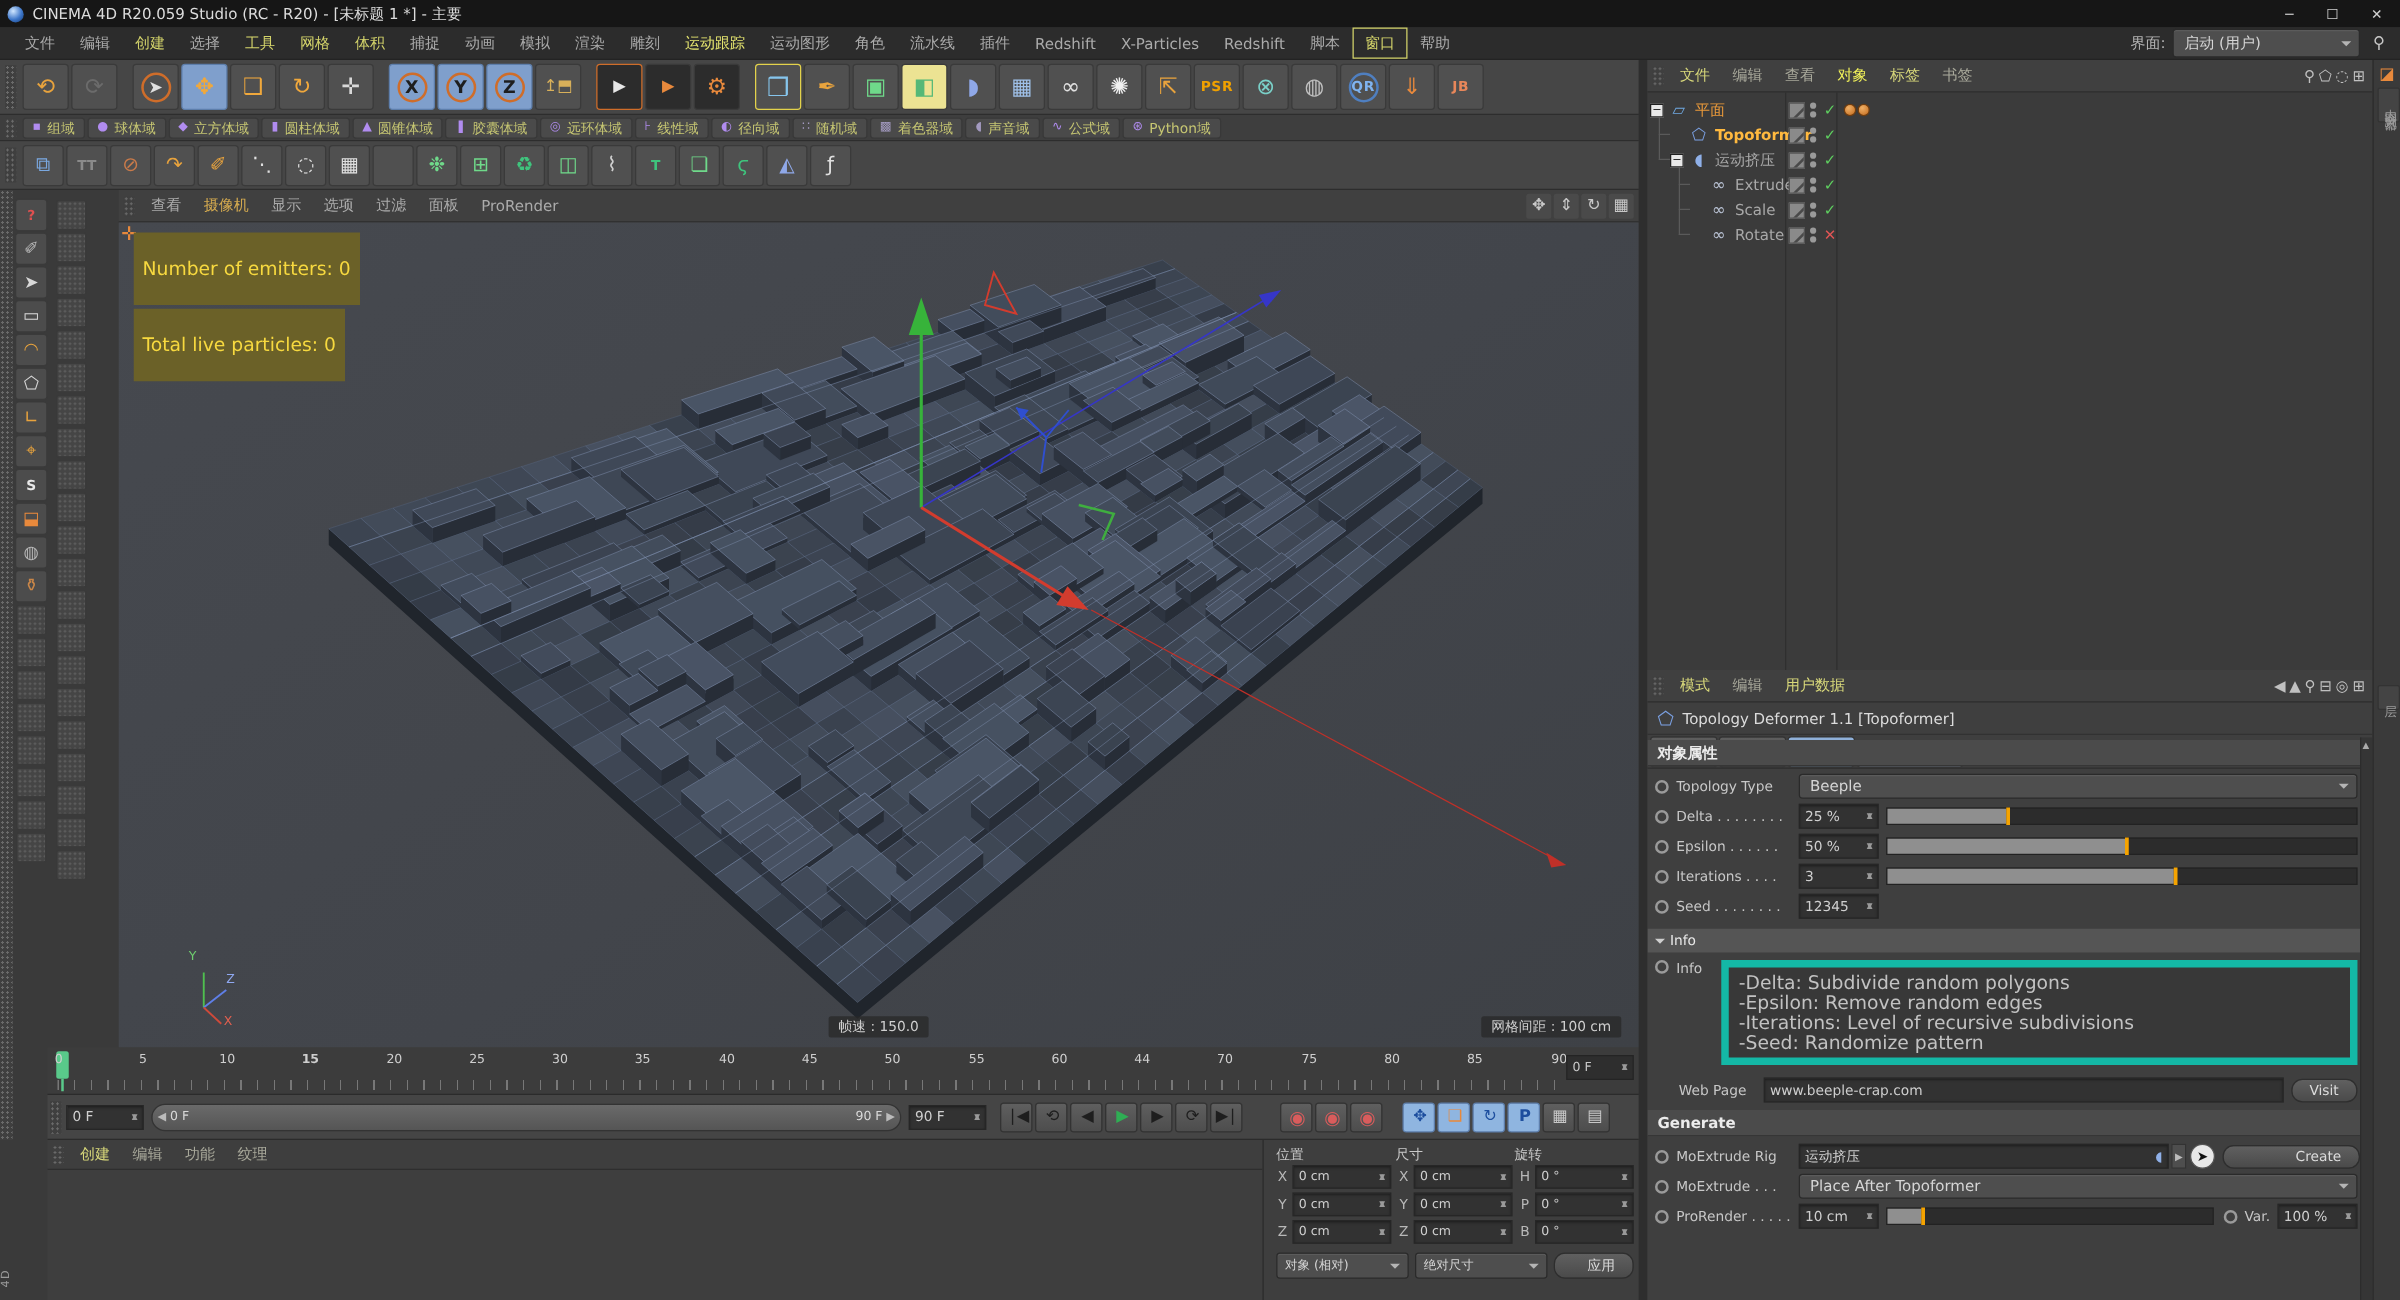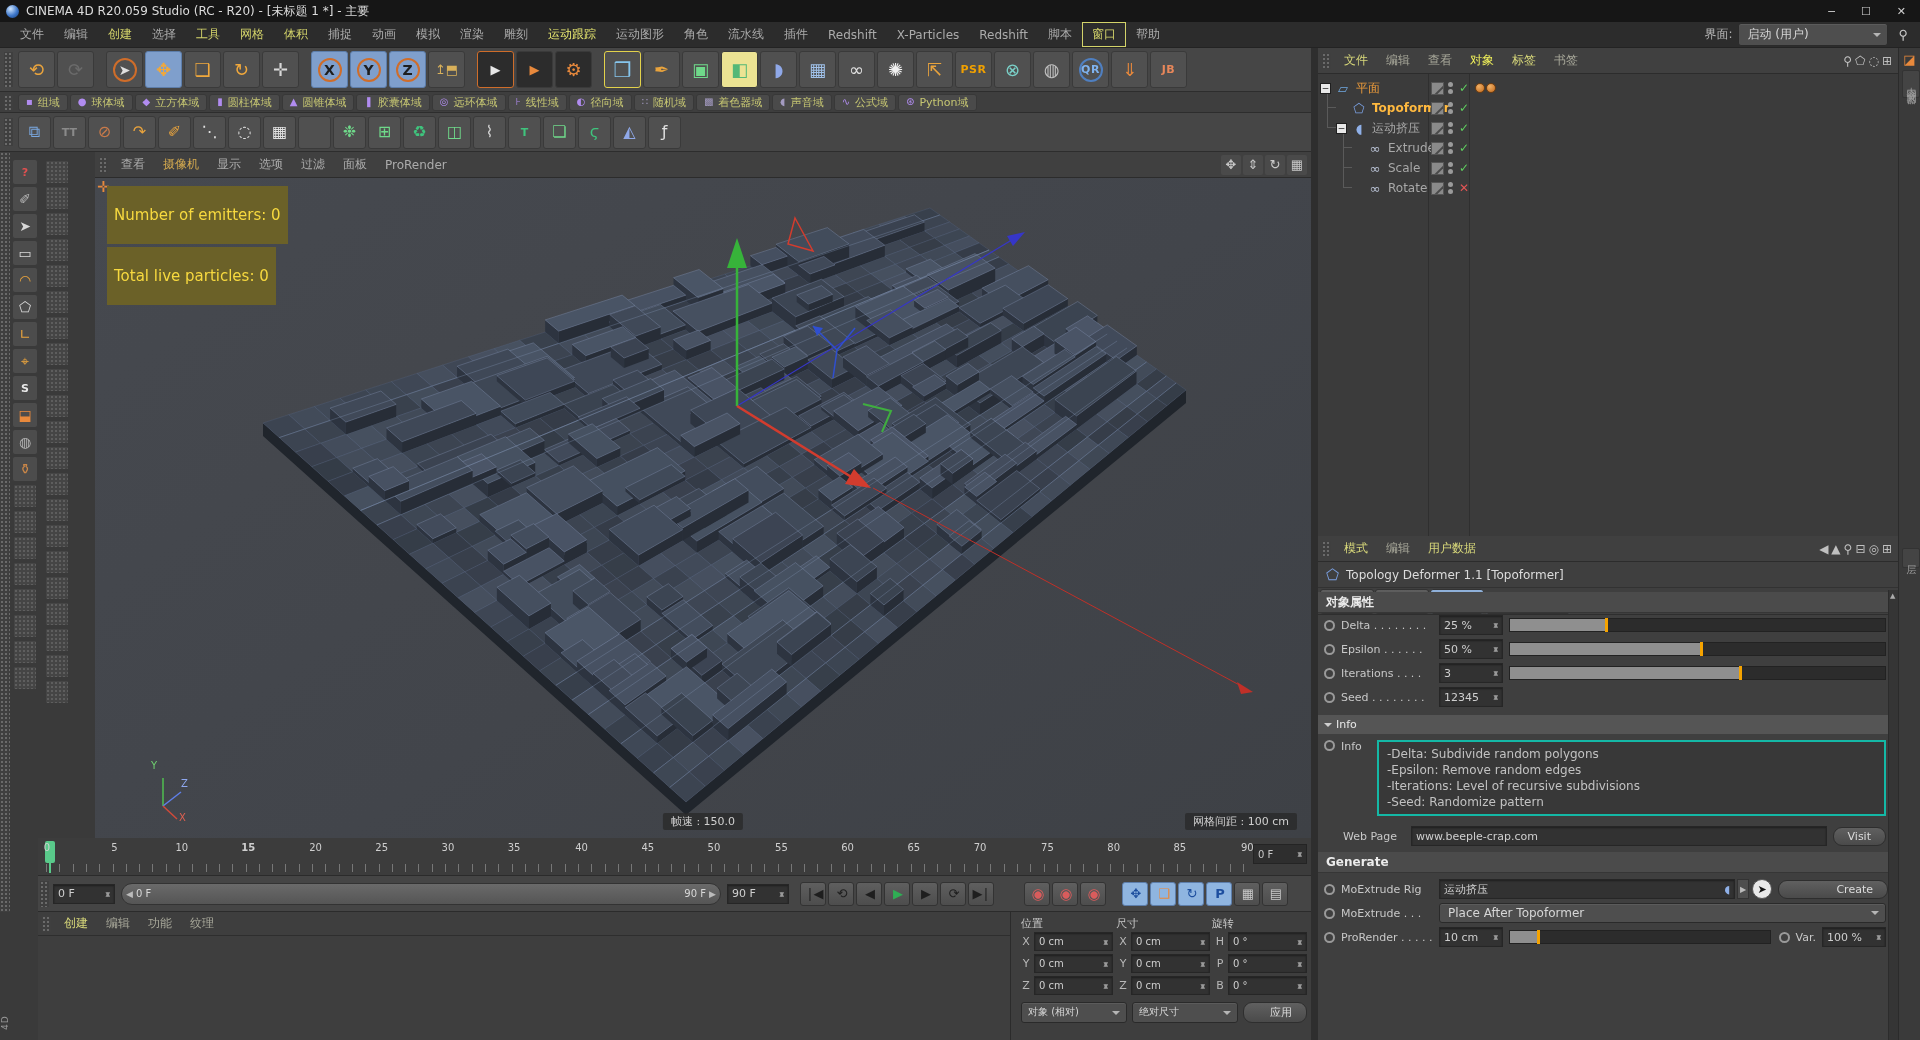--- a/index.html
+++ b/index.html
@@ -142,21 +142,21 @@
   .sect{height:21px;background:#4b4b4b;border-bottom:1px solid #363636;color:#ececec;font-weight:bold;display:flex;align-items:center;padding-left:8px;font-size:12px;margin-top:4px;}
   .arow{display:flex;align-items:center;height:24px;padding-left:6px;gap:6px;}
   .ring-t{flex:none;width:11px;height:11px;border:2px solid #9a9a9a;border-radius:50%;}
   .alabel{flex:none;width:92px;color:#c8c8c8;font-size:11px;white-space:nowrap;overflow:hidden;}
   .spin{flex:none;width:64px;}
   .slider{flex:1;height:14px;background:#2c2c2c;border:1px solid #222;position:relative;margin-right:2px;}
   .slider .fill{position:absolute;left:0;top:0;bottom:0;background:#8f8f8f;}
   .slider .knob{position:absolute;top:-1px;bottom:-1px;width:3px;background:#f5a300;}
   .infohdr{height:19px;background:#555;display:flex;align-items:center;color:#e8e8e8;font-size:11px;padding-left:6px;gap:4px;margin-top:6px;}
   .infohdr:before{content:"";border:4px solid transparent;border-top-color:#cfcfcf;margin-top:4px;}
-  #infobox{background:#383838;border:2px solid #14b8a6;color:#c2c2c2;font-size:12px;padding:4px 8px;line-height:16px;}
+  #infobox{background:#383838;border:6px solid #14b8a6;color:#c2c2c2;font-size:15px;padding:4px 8px;line-height:16px;}
   .linkfield{flex:1;display:flex;align-items:center;}
   .linkfield .field{flex:1;height:20px;}
   .pickbtn{width:20px;height:20px;border-radius:50%;background:#e8e8e8;color:#111;display:flex;align-items:center;justify-content:center;font-size:11px;border:1px solid #555;margin-left:3px;}
   .minibtn{width:12px;height:20px;background:#4e4e4e;border:1px solid #333;display:flex;align-items:center;justify-content:center;color:#bbb;font-size:8px;margin-left:2px;}
   #am-scroll{position:absolute;right:0px;top:54px;width:10px;bottom:0;background:#353535;border-left:1px solid #2c2c2c;}
   #am-scroll:before{content:"▲";position:absolute;top:2px;left:1px;font-size:7px;color:#aaa;}
   
   #edge{position:absolute;left:1898px;top:48px;width:22px;height:992px;background:#3a3a3a;border-left:1px solid #2b2b2b;}
   #edge .eicon{color:#e8893c;font-size:13px;text-align:center;margin-top:4px;}
   .vtab{position:absolute;left:3px;writing-mode:vertical-rl;color:#9a9a9a;font-size:10px;background:#444;border:1px solid #333;padding:8px 1px;border-radius:2px;letter-spacing:2px;}
@@ -1825,21 +1825,21 @@
         <span class="tick" style=";left:16.3%"><b style="font-weight:bold">15</b></span>
         <span class="tick" style=";left:21.6%"><b style="font-weight:normal">20</b></span>
         <span class="tick" style=";left:26.8%"><b style="font-weight:normal">25</b></span>
         <span class="tick" style=";left:32.0%"><b style="font-weight:normal">30</b></span>
         <span class="tick" style=";left:37.2%"><b style="font-weight:normal">35</b></span>
         <span class="tick" style=";left:42.5%"><b style="font-weight:normal">40</b></span>
         <span class="tick" style=";left:47.7%"><b style="font-weight:normal">45</b></span>
         <span class="tick" style=";left:52.9%"><b style="font-weight:normal">50</b></span>
         <span class="tick" style=";left:58.2%"><b style="font-weight:normal">55</b></span>
         <span class="tick" style=";left:63.4%"><b style="font-weight:normal">60</b></span>
-        <span class="tick" style=";left:68.6%"><b style="font-weight:normal">65</b></span>
+        <span class="tick" style=";left:68.6%"><b style="font-weight:normal">44</b></span>
         <span class="tick" style=";left:73.8%"><b style="font-weight:normal">70</b></span>
         <span class="tick" style=";left:79.1%"><b style="font-weight:normal">75</b></span>
         <span class="tick" style=";left:84.3%"><b style="font-weight:normal">80</b></span>
         <span class="tick" style=";left:89.5%"><b style="font-weight:normal">85</b></span>
         <span class="tick" style=";left:94.8%"><b style="font-weight:normal">90</b></span>
     </div>
     <div id="minorticks"></div>
     <div id="curframe">
         <span>0 F</span>
         <span class="ud">▲<br>▼</span>
@@ -2179,20 +2179,25 @@
       <span>Topology Deformer 1.1 [Topoformer]</span>
     </div>
     <div id="am-tabs">
       <span class="tab"><b style="font-weight:normal">基本</b></span>
         <span class="tab"><b style="font-weight:normal">坐标</b></span>
         <span class="tab on"><b style="font-weight:normal">对象</b></span>
         <span class="tab on2"><b style="font-weight:normal">Generate</b></span>
     </div>
     <div id="am-body">
       <div class="sect" style="margin-top:2px">对象属性</div>
+      <div class="arow" style="margin-top:4px">
+        <span class="ring-t"></span>
+        <span class="alabel">Topology Type</span>
+        <span class="combo" style="flex:1;margin-right:2px;">Beeple</span>
+      </div>
       <div>
 
           <div class="arow">
             <span class="ring-t"></span>
             <span class="alabel">Delta . . . . . . . .</span>
             <span class="field spin">
               <b style="font-weight:normal">25 %</b>
               <span class="ud">▲<br>▼</span>
             </span>
             <span class="slider">

